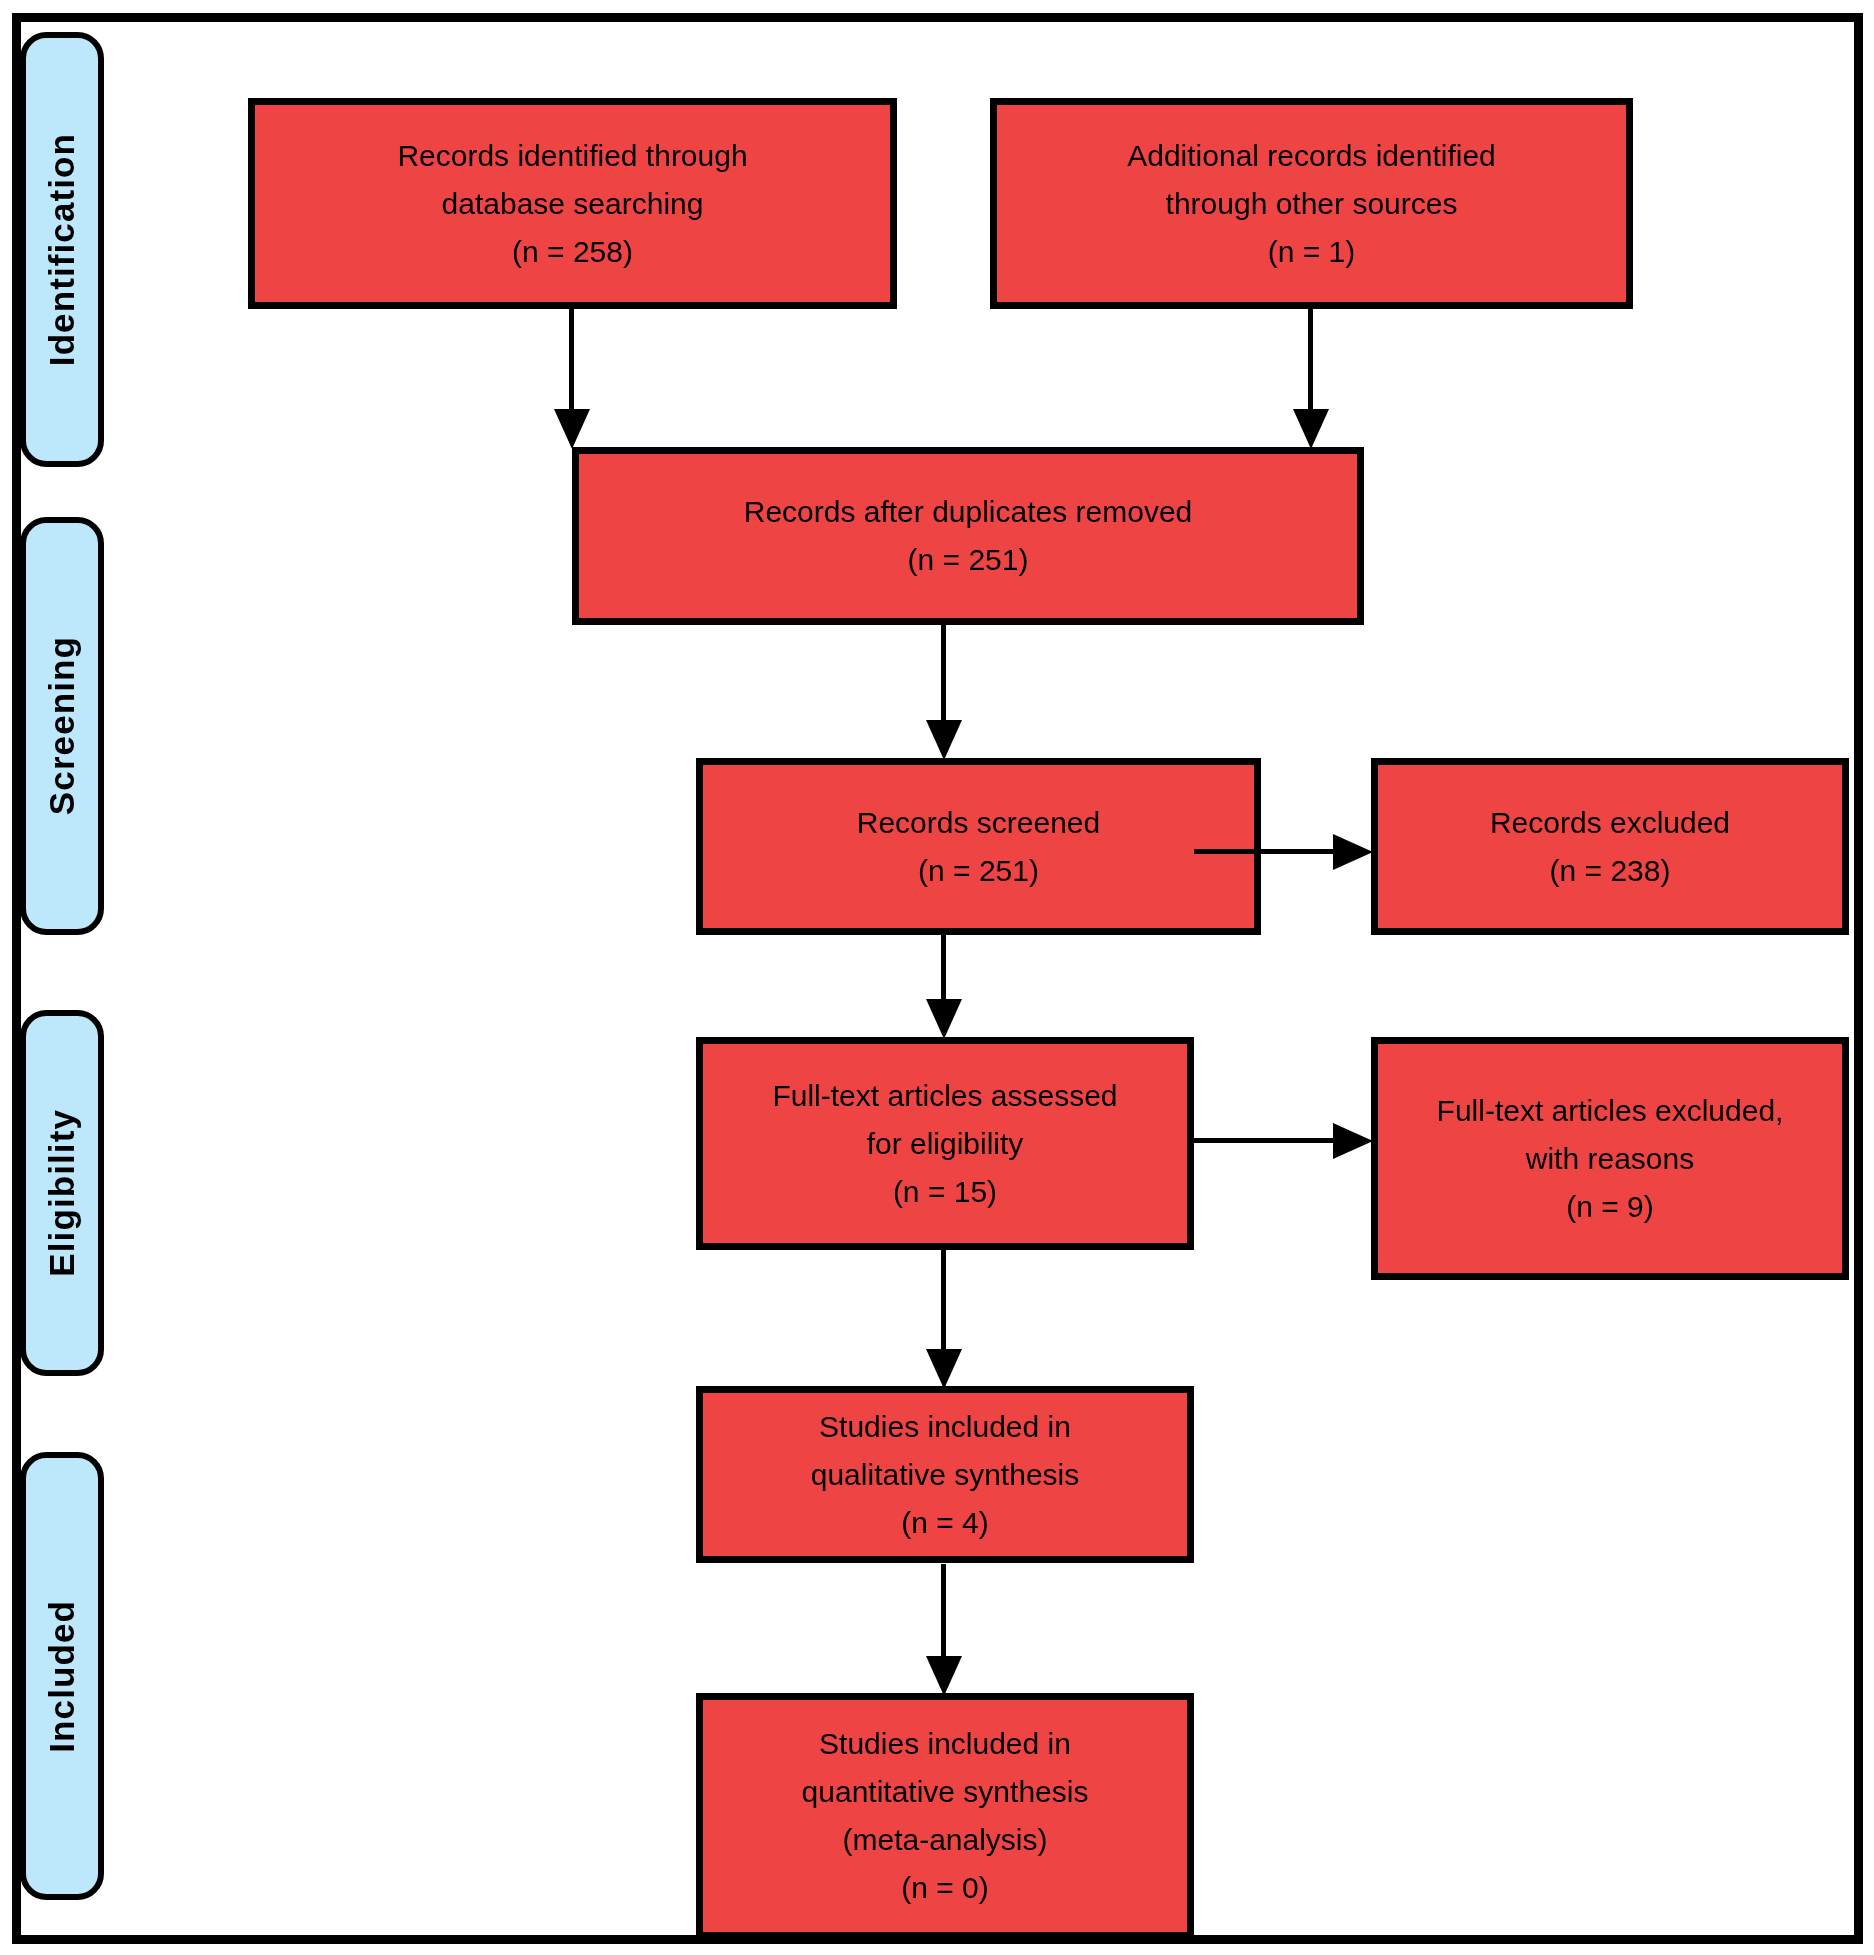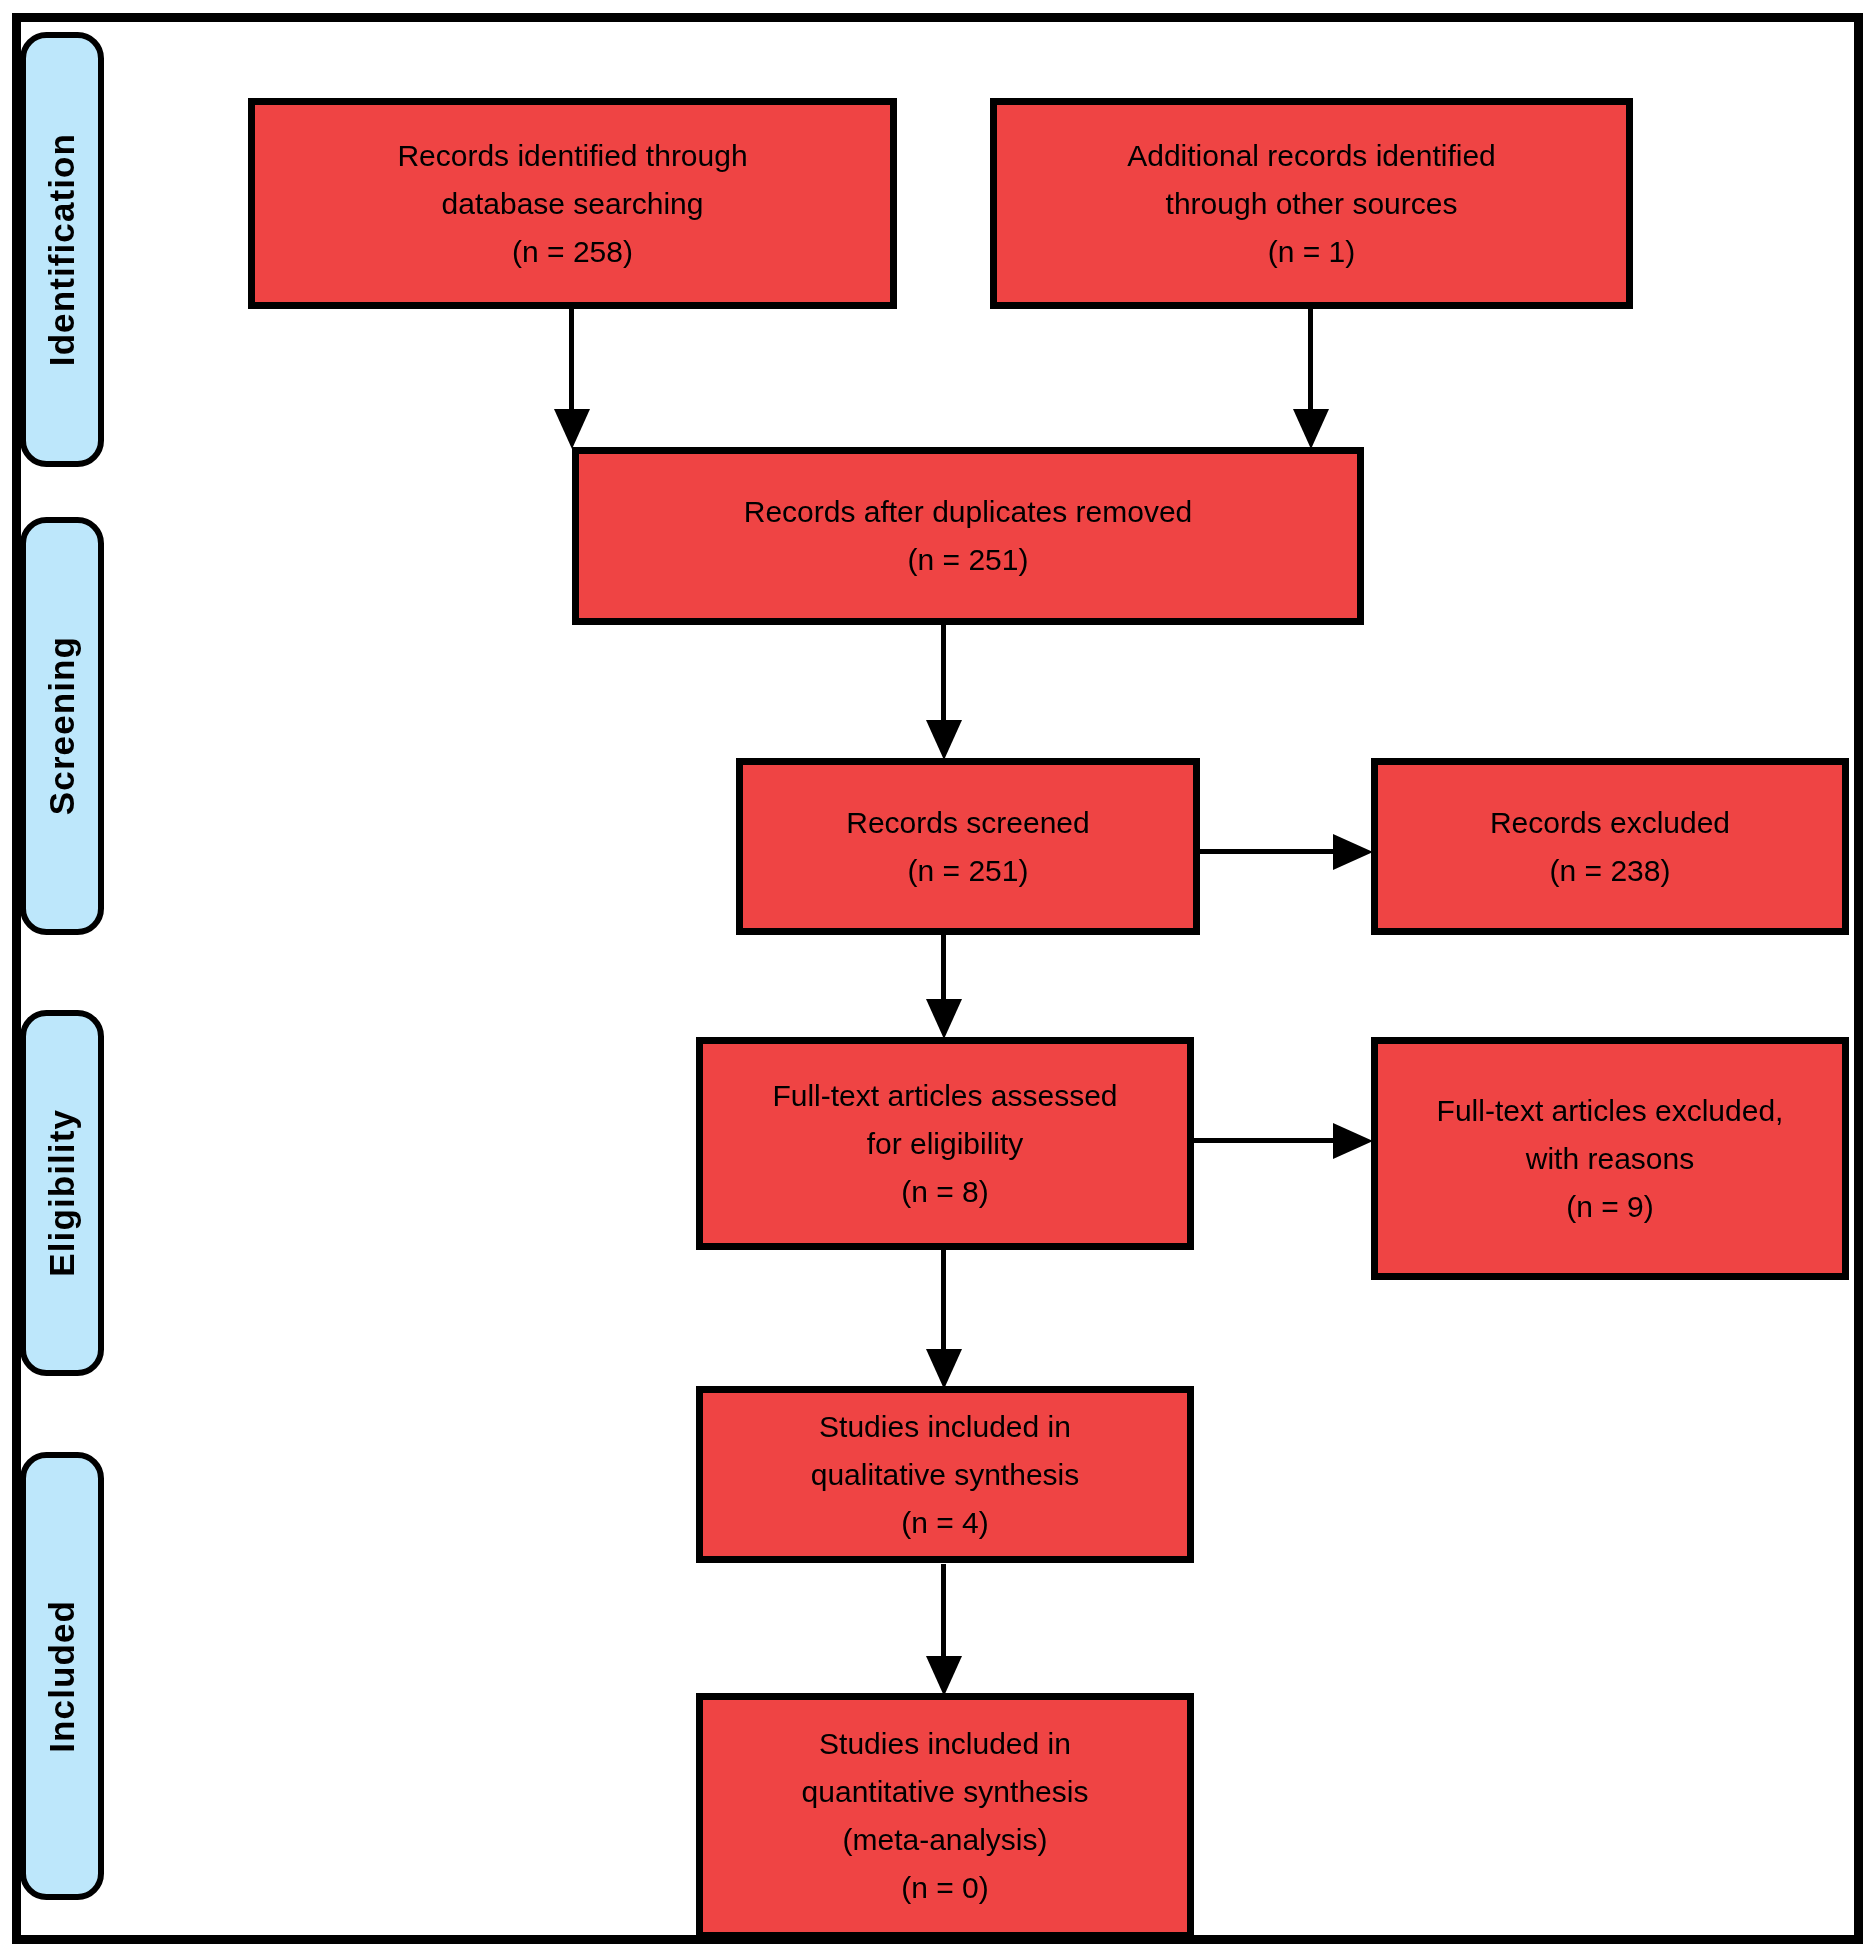--- a/index.html
+++ b/index.html
@@ -63,21 +63,21 @@
   }
   .fbox .btext {
     white-space: pre-line;
     text-align: center;
     font-size: 30px;
     line-height: 48px;
   }
   #box-identified  { left: 248px;  top: 98px;  width: 649px; height: 211px; }
   #box-additional  { left: 990px; top: 98px;  width: 643px; height: 211px; }
   #box-dedup       { left: 572px;  top: 447px;  width: 792px; height: 178px; }
-  #box-screened    { left: 696px; top: 758px; width: 464px;  height: 177px; margin-left: 40px; }
+  #box-screened    { left: 696px; top: 758px; width: 565px;  height: 177px; }
   #box-rec-excl    { left: 1371px; top: 758px; width: 478px;  height: 177px; }
   #box-fulltext    { left: 696px; top: 1037px; width: 498px;  height: 213px; }
   #box-ft-excl     { left: 1371px; top: 1037px; width: 478px;  height: 243px; }
   #box-qualitative { left: 696px; top: 1386px; width: 498px;  height: 177px; }
   #box-quantitative{ left: 696px; top: 1693px; width: 498px;  height: 246px; }
 
   
   .varrow { position: absolute; width: 36px; }
   .varrow .shaft {
     position: absolute; left: 15.4px; top: 0;
@@ -151,21 +151,21 @@
     <span class="btext">Records screened
 (n = 251)</span>
   </div>
   <div class="fbox" id="box-rec-excl">
     <span class="btext">Records excluded
 (n = 238)</span>
   </div>
   <div class="fbox" id="box-fulltext">
     <span class="btext">Full-text articles assessed
 for eligibility
-(n = 8)</span>
+(n = 15)</span>
   </div>
   <div class="fbox" id="box-ft-excl">
     <span class="btext">Full-text articles excluded,
 with reasons
 (n = 9)</span>
   </div>
   <div class="fbox" id="box-qualitative">
     <span class="btext">Studies included in
 qualitative synthesis
 (n = 4)</span>

